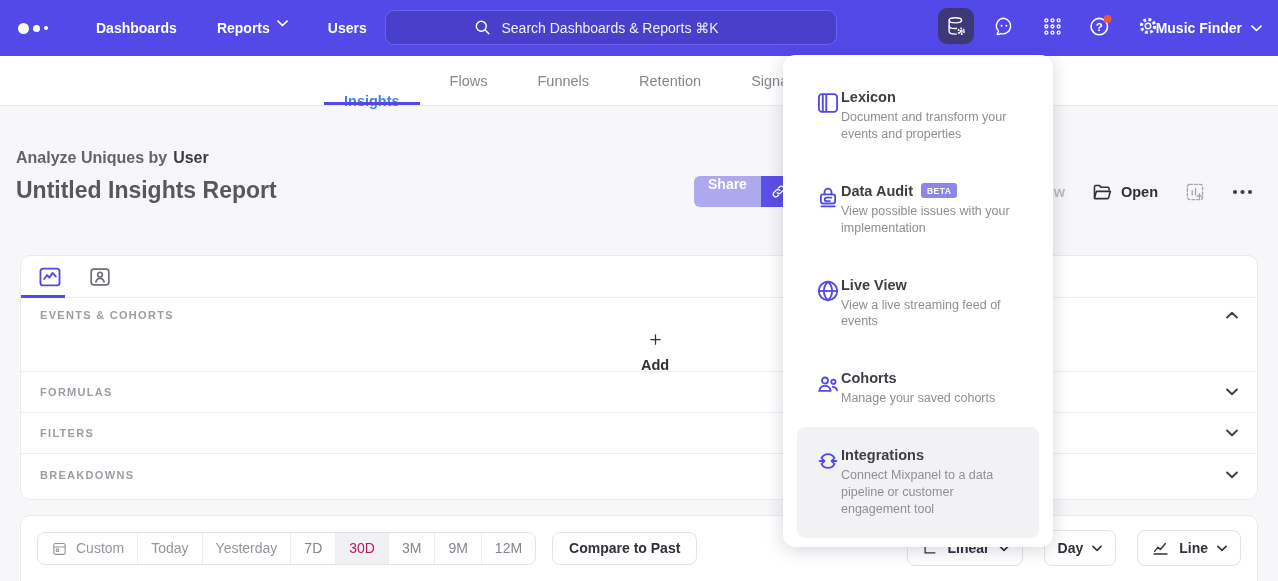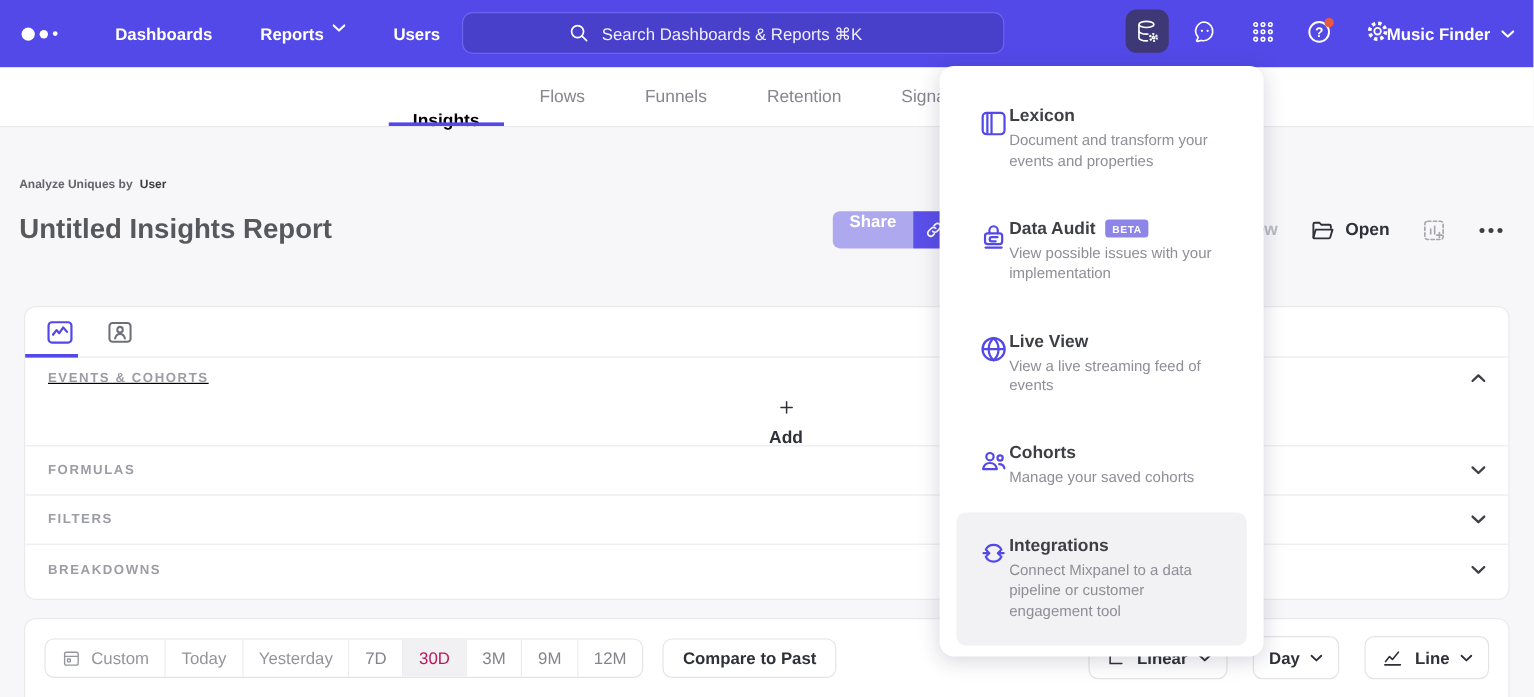--- a/index.html
+++ b/index.html
@@ -25,25 +25,25 @@
     justify-content:center; cursor:pointer; position:relative; }
   .icon-btn.active { background:#3e3876; }
   .project { position:absolute; right:16px; top:0; height:56px; display:flex; align-items:center;
     gap:9px; color:#fff; font-size:14px; font-weight:600; cursor:pointer; }
 
   
   .tabbar { position:absolute; left:0; top:56px; width:1278px; height:50px; background:#fff;
     border-bottom:1px solid #e9e9ec; display:flex; align-items:stretch; padding-left:324px; gap:10px; z-index:5; }
   .tab { display:flex; align-items:center; padding:0 20px; font-size:14.5px; color:#85868e;
     cursor:pointer; position:relative; }
-  .tab.active { color:#000000; font-weight:700;margin-top:40px; }
+  .tab.active { color:#3b82f6; font-weight:700;margin-top:40px; }
   .tab.active::after { content:""; position:absolute; left:0; right:0; bottom:0; height:3px; background:#5348e8; }
 
   
-  .context-line { position:absolute; left:16px; top:149px; font-size:10px; color:#63646b; font-weight:600; }
+  .context-line { position:absolute; left:16px; top:149px; font-size:16px; color:#63646b; font-weight:600; }
   .context-line b { color:#3b3c42; font-weight:700; margin-left:6px; }
   .report-title { position:absolute; left:16px; top:177px; font-size:23px; font-weight:700; color:#57585e; }
   .share-group { position:absolute; left:694px; top:176px; height:31px; display:flex; cursor:pointer; }
   .share-main { background:#aea8ef; color:#fff; font-size:14px; font-weight:600; display:flex;
     align-items:flex-start; padding:0 14px; border-radius:6px 0 0 6px; }
   .share-link { background:#5b4fe9; width:35px; display:flex; align-items:center; justify-content:center;
     border-radius:0 6px 6px 0; }
   .header-actions { position:absolute; right:25px; top:177px; height:29px; display:flex; align-items:center; gap:26px; }
   .hdr-new { color:#b9bac1; font-size:14.5px; font-weight:600; cursor:pointer; }
   .hdr-open { display:flex; align-items:center; gap:8px; color:#2f3138; font-size:14.5px; font-weight:700; cursor:pointer; }
@@ -51,21 +51,21 @@
 
   
   .main-card { position:absolute; left:20px; top:255px; width:1238px; height:245px; background:#fff;
     border:1px solid #eaeaed; border-radius:10px; z-index:1; }
   .view-tabs { height:42px; border-bottom:1px solid #ececef; display:flex; align-items:center; padding-left:14px; gap:20px; position:relative; }
   .view-tab { display:flex; align-items:center; justify-content:center; width:30px; height:30px; cursor:pointer; }
   .view-underline { position:absolute; left:0; bottom:-1px; width:44px; height:3px; background:#5348e8; }
   .sec-row { display:flex; align-items:center; justify-content:space-between; padding:0 19px; cursor:pointer; }
   .sec-label { font-size:11px; font-weight:700; letter-spacing:1.3px; color:#9c9da4; }
   .sec-chev { color:#3f4046; display:flex; }
-  .row-events { height:34px;text-decoration:underline; }
+  .row-events { height:34px; }
   .row-add { height:40px; display:flex; align-items:center; gap:10px; padding:0 0 0 32px;
     border-bottom:1px solid #ececef; cursor:pointer;flex-direction:column; }
   .add-label { font-size:14.5px; font-weight:700; color:#2f3138; }
   .row-sec { height:41px; border-bottom:1px solid #ececef; }
   .row-sec.last { border-bottom:none; }
 
   
   .bottom-card { position:absolute; left:20px; top:515px; width:1238px; height:80px; background:#fff;
     border:1px solid #eaeaed; border-radius:10px 10px 0 0; z-index:1; }
   .toolbar-row { display:flex; align-items:center; padding:14px 16px 0 16px; }

